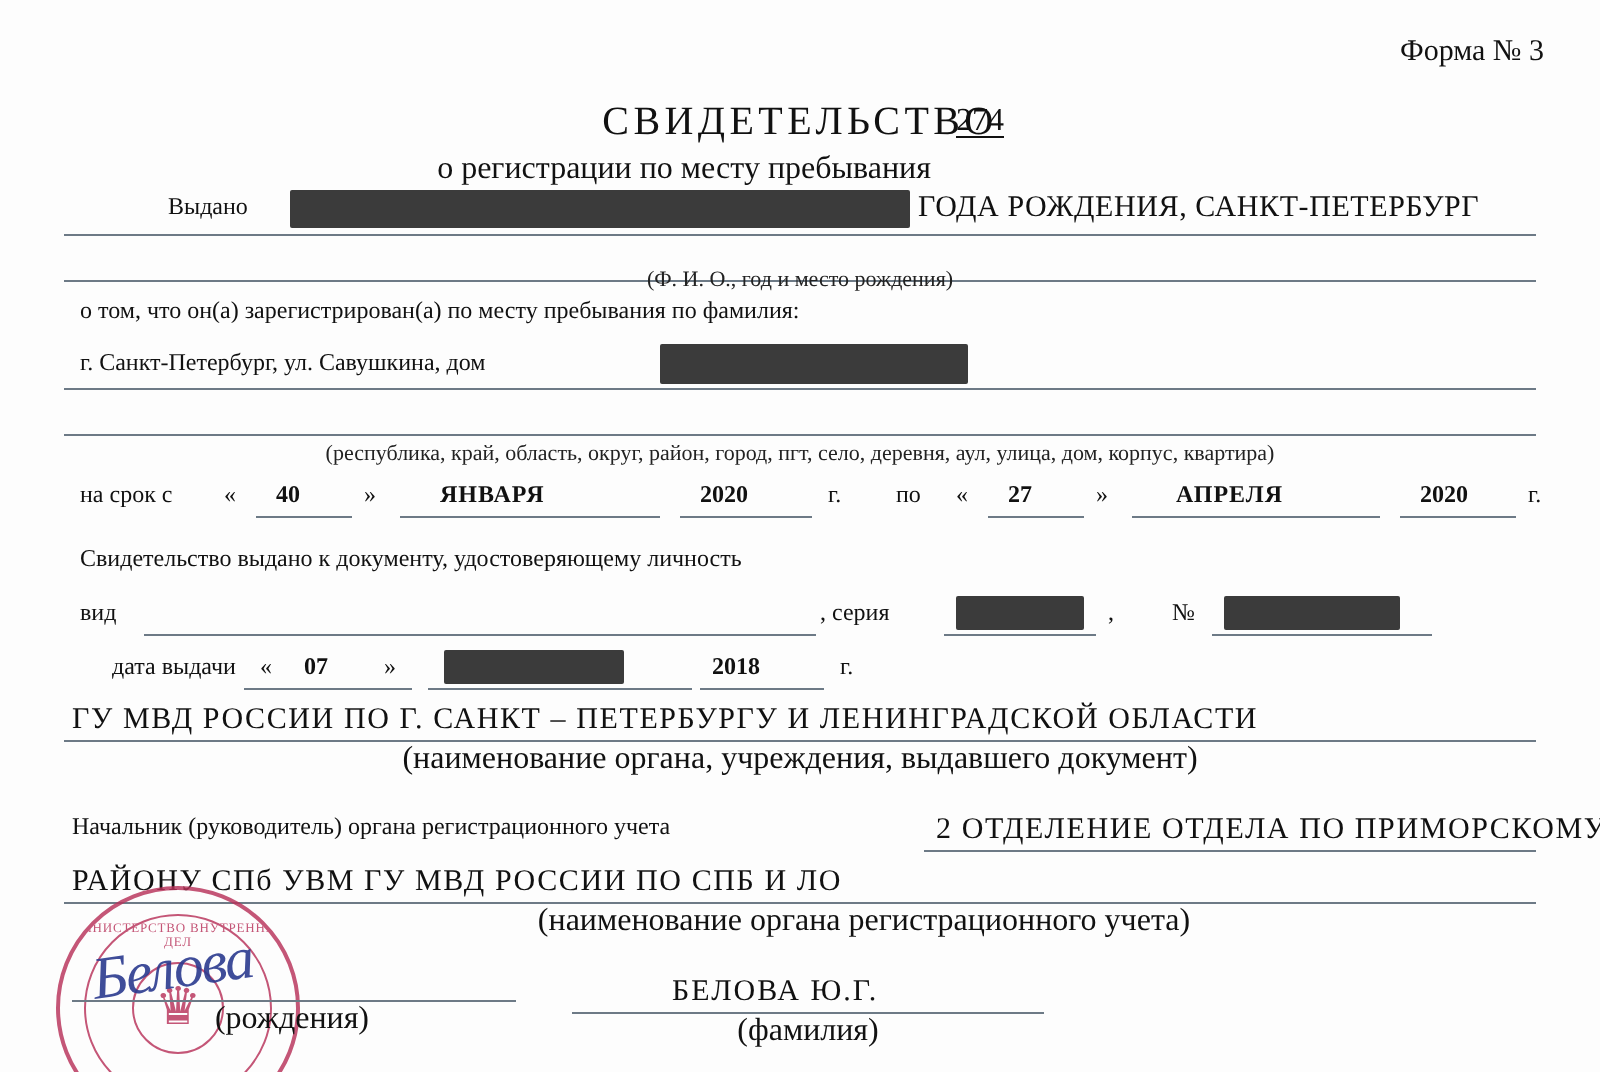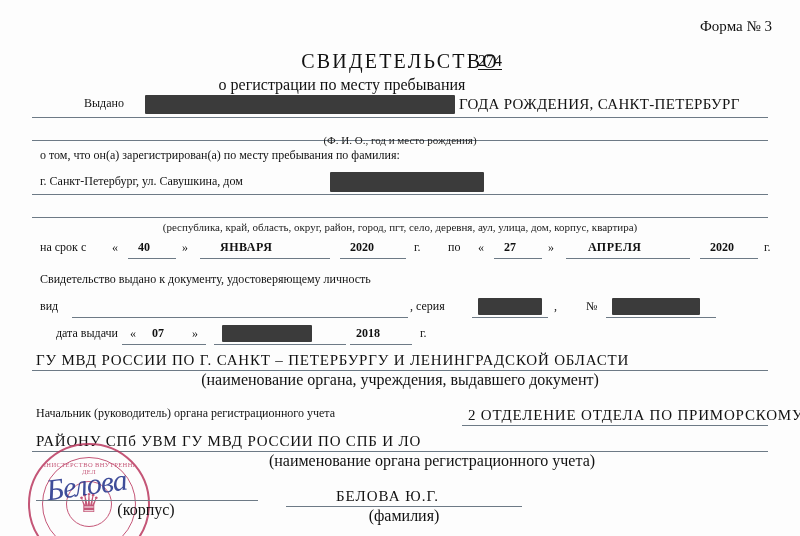--- a/index.html
+++ b/index.html
@@ -240,19 +240,19 @@
   <div class="stamp">
     <div class="stamp-inner"></div>
     <div class="stamp-core"></div>
     <div class="stamp-eagle">♛</div>
     <div class="stamp-arc-top">МИНИСТЕРСТВО ВНУТРЕННИХ ДЕЛ</div>
 
   </div>
 
   <div class="signature">Белова</div>
   <div class="line" style="left:36px; top:500px; width:222px;"></div>
-  <div class="small-cap" style="top:501px; left:96px; width:100px;">(корпус)</div>
+  <div class="small-cap" style="top:501px; left:96px; width:100px;">(рождения)</div>
 
   <div class="fam-name" style="top:488px; left:336px;">БЕЛОВА Ю.Г.</div>
   <div class="line" style="left:286px; top:506px; width:236px;"></div>
   <div class="small-cap" style="top:507px; left:354px; width:100px;">(фамилия)</div>
 
 </div>
 
 </body></html>

